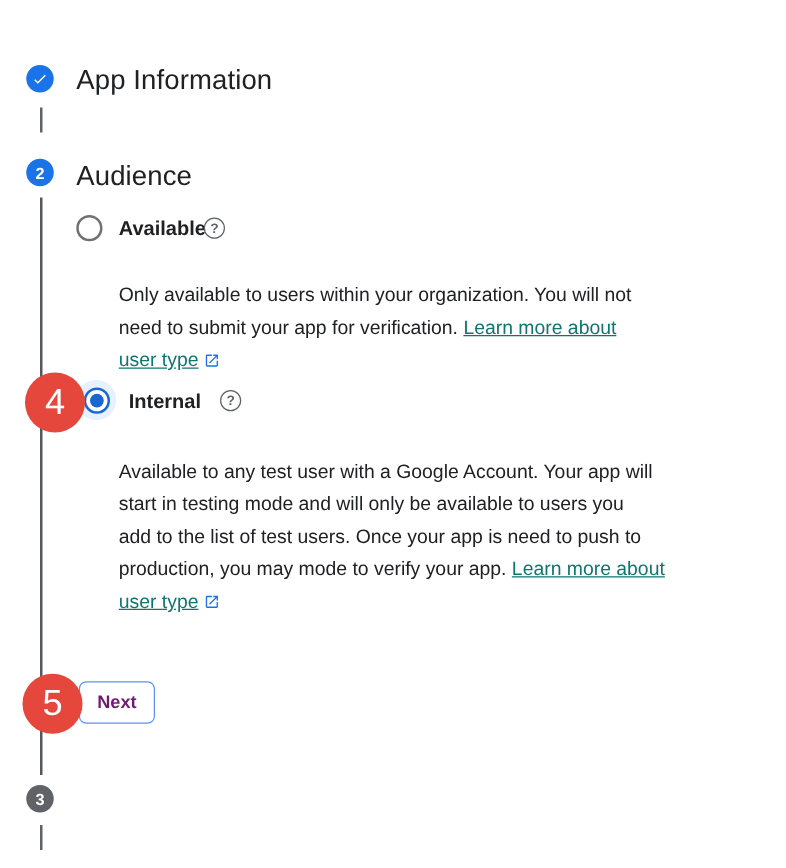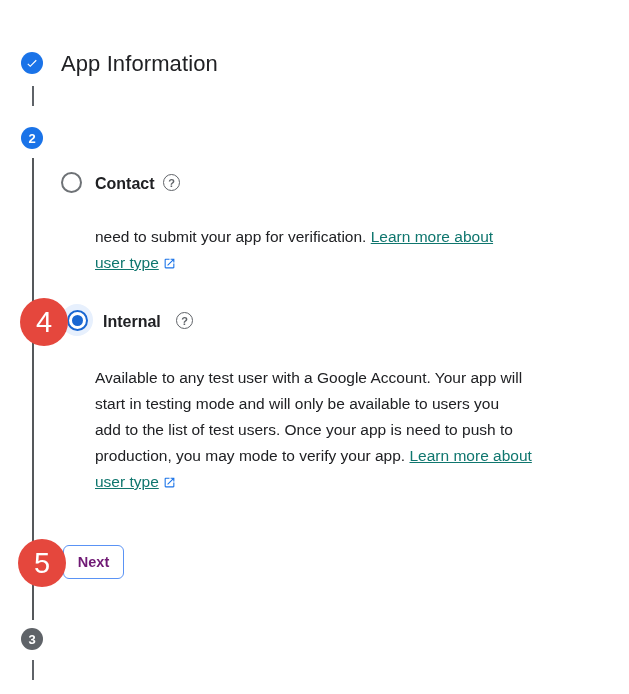--- a/index.html
+++ b/index.html
@@ -86,26 +86,28 @@
       <svg width="14" height="14" viewBox="0 0 24 24">
           <path d="M9 16.2l-3.5-3.5L4.1 14.1 9 19l11-11-1.4-1.4z" fill="#ffffff"></path>
         </svg>
     </span>
   </div>
   <div class="step-title" style="top:7px;">App Information</div>
 
   <div class="step-circle blue" style="top:83px;">
     <span class="step-num">2</span>
   </div>
+  <div class="step-title" style="top:84px;">Audience</div>
 
   <div class="radio-outer" style="left:61px;top:128px;"></div>
-  <div class="radio-label" style="left:95px;top:129px;">Contact</div>
+  <div class="radio-label" style="left:95px;top:129px;">Available</div>
   <div class="help-icon" style="left:163px;top:130px;">?</div>
 
   <div class="desc" style="top:180px;">
+    <div class="desc-line">Only available to users within your organization. You will not</div>
     <div class="desc-line">
       <span>need to submit your app for verification.</span>
       <a class="link">Learn more about</a>
     </div>
     <div class="desc-line">
       <a class="link">user type</a><span class="launch-icon"><svg width="13" height="13" viewBox="0 0 24 24">
             <path d="M19 19H5V5h7V3H5a2 2 0 0 0-2 2v14a2 2 0 0 0 2 2h14c1.1 0 2-.9 2-2v-7h-2v7zM14 3v2h3.59l-9.83 9.83 1.41 1.41L19 6.41V10h2V3h-7z" fill="#1a73e8"></path>
           </svg></span>
     </div>
   </div>

